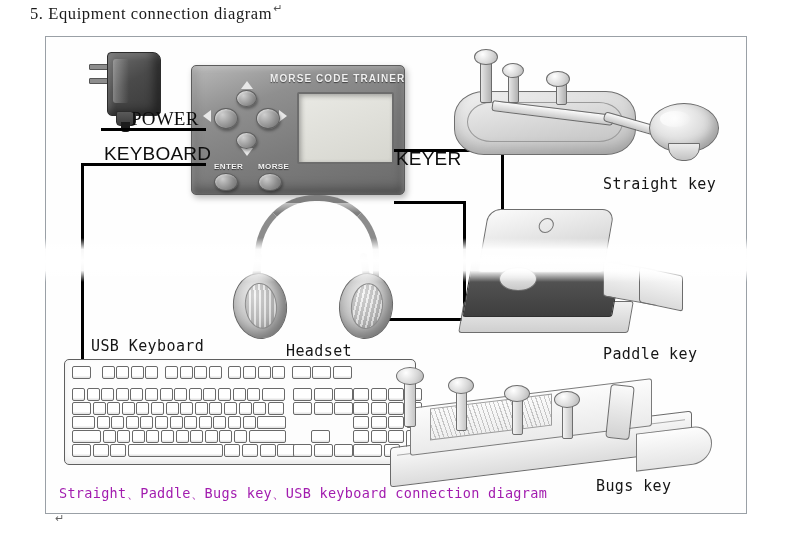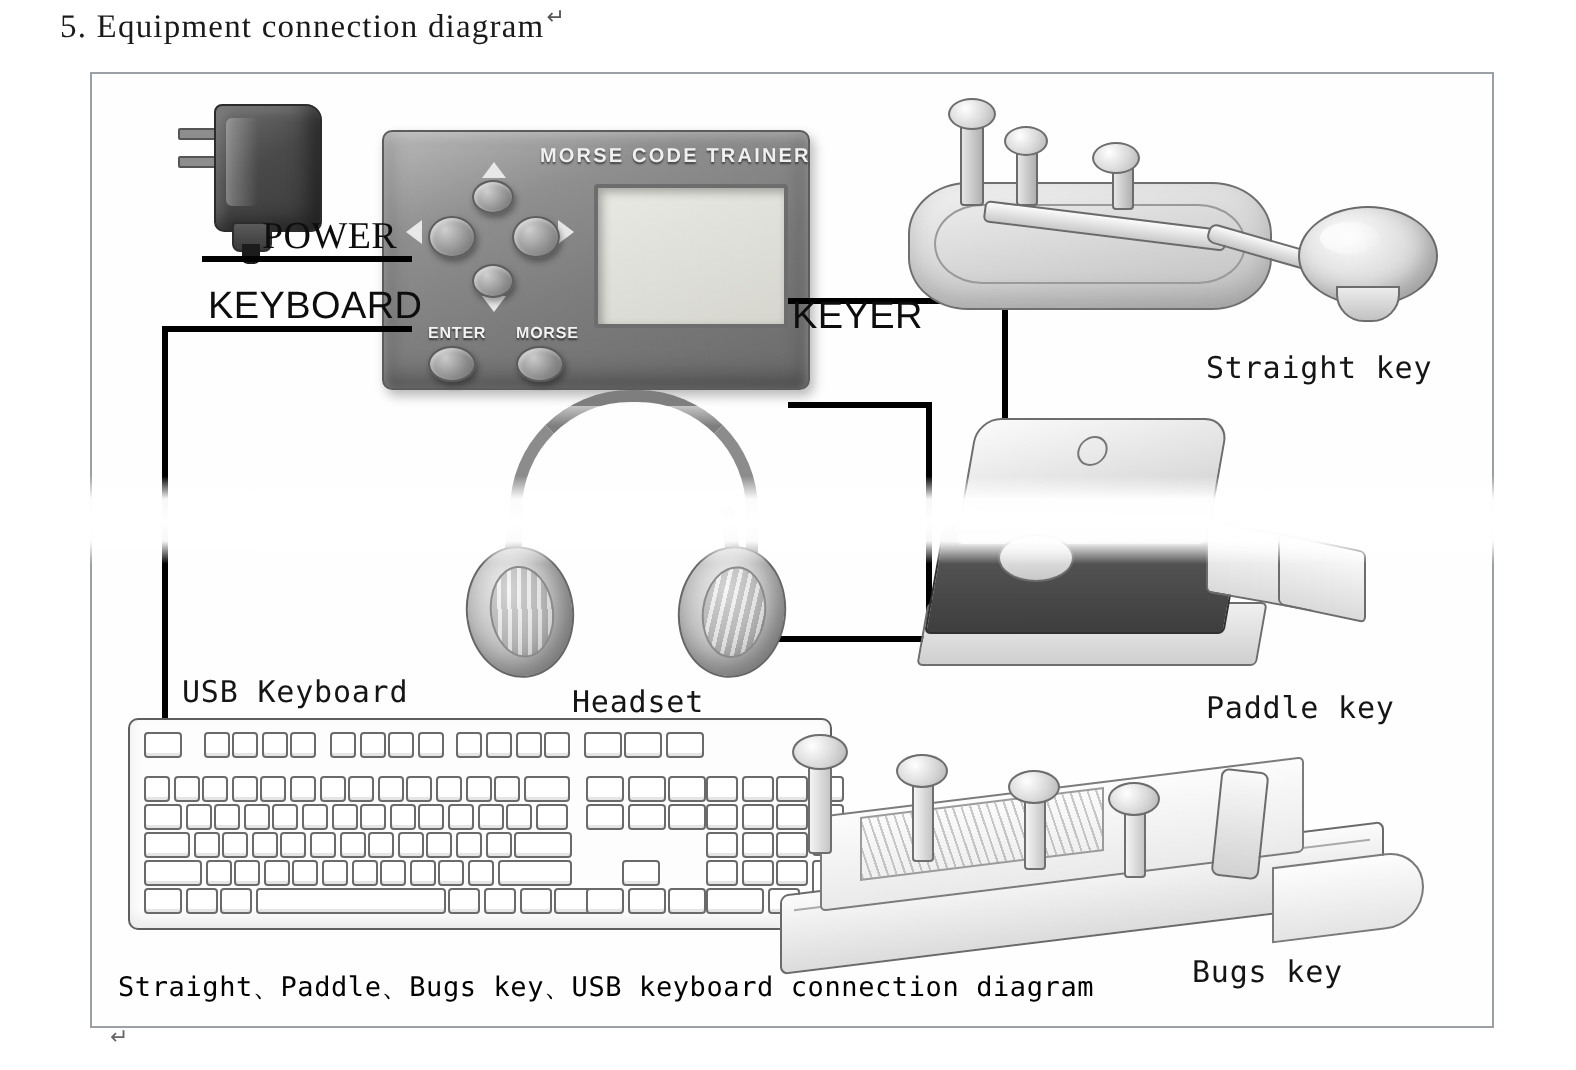--- a/index.html
+++ b/index.html
@@ -46,21 +46,21 @@
   .lbl-sans-big{
     font-family:"Liberation Sans", sans-serif;
     font-size:19px;font-weight:400;color:#0d0d0d;letter-spacing:.2px;
   }
   .lbl-mono{
     font-family:"DejaVu Sans Mono", monospace;
     font-size:15px;color:#151515;letter-spacing:.4px;
   }
   .lbl-mono-sm{
     font-family:"DejaVu Sans Mono", monospace;
-    font-size:13.5px;color:#000000;letter-spacing:.3px;
+    font-size:13.5px;color:#a21caf;letter-spacing:.3px;
   }
   .wire{position:absolute;background:#000;}
   .wire-h{height:3px;}
   .wire-v{width:3px;}
 
   
   .adapter{position:absolute;left:43px;top:10px;width:78px;height:85px;}
   .adapter .body{
     position:absolute;left:18px;top:5px;width:52px;height:62px;
     background:linear-gradient(150deg,#6e6e6e 0%,#4a4a4a 45%,#3a3a3a 100%);

